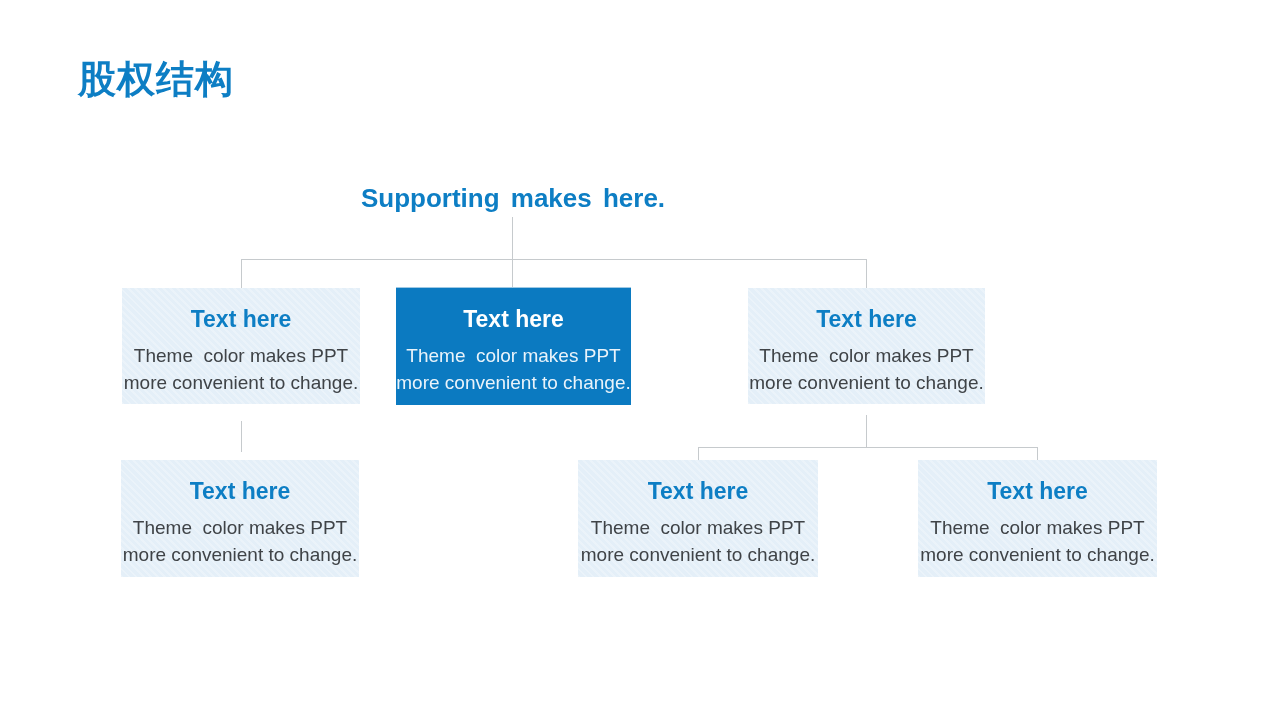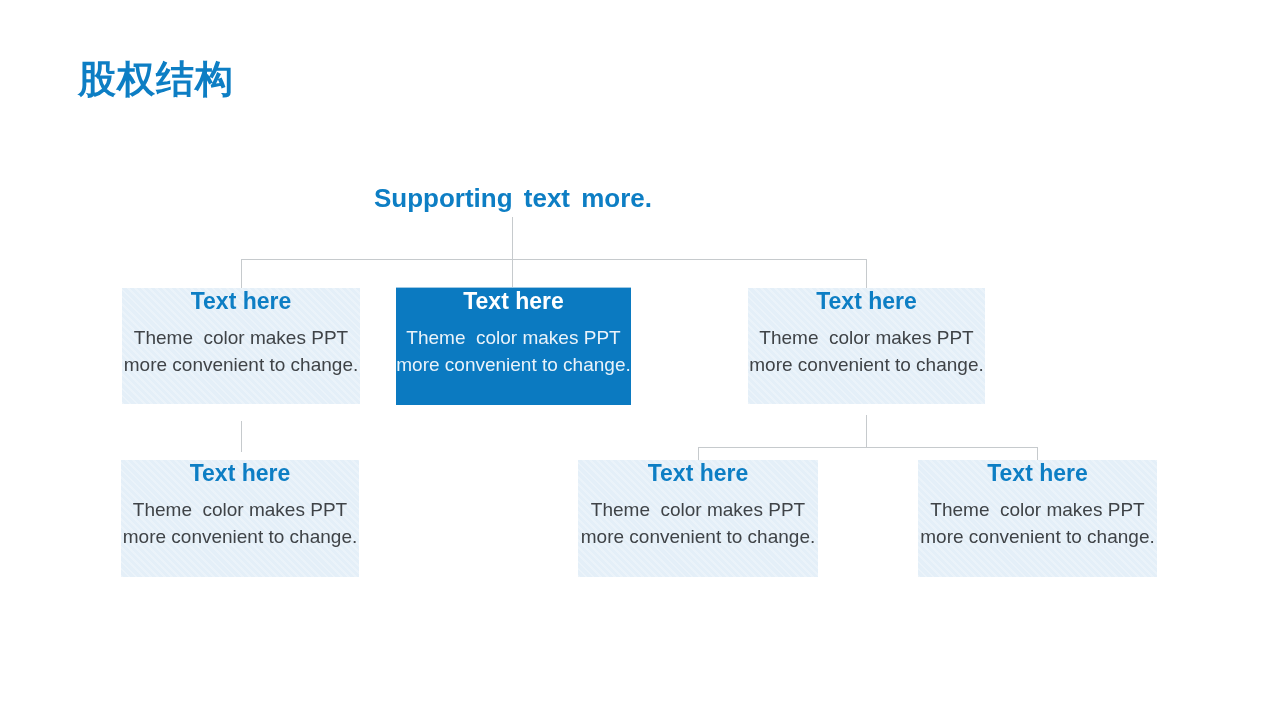--- a/index.html
+++ b/index.html
@@ -44,20 +44,21 @@
     word-spacing: 4px;
   }
   .connector {
     position: absolute;
     background: var(--connector);
   }
   .node {
     position: absolute;
     text-align: center;
     box-sizing: border-box;
+    padding-top: 18px;
   }
   .node.light {
     background: var(--box-light-bg);
     background-image: repeating-linear-gradient(45deg,
       rgba(255,255,255,0.25) 0 2px, rgba(0,0,0,0) 2px 5px);
   }
   .node.accent {
     background: var(--box-accent-bg);
     border-top: 1px solid #9fc9e4;
   }
@@ -78,21 +79,21 @@
   .node-line.first { margin-top: 17px; }
   .node.accent .node-line { color: var(--body-text-on-accent); }
 </style>
 </head>
 <body>
 
 <div class="slide">
 
   <div class="slide-title">股权结构</div>
 
-  <div class="heading">Supporting text more.</div>
+  <div class="heading">Supporting makes here.</div>
 
   <div class="connector" style="left:512px; top:217px; width:1px; height:71px;"></div>
   <div class="connector" style="left:241px; top:259px; width:626px; height:1px;"></div>
   <div class="connector" style="left:241px; top:259px; width:1px; height:29px;"></div>
   <div class="connector" style="left:866px; top:259px; width:1px; height:29px;"></div>
 
   <div class="connector" style="left:241px; top:421px; width:1px; height:31px;"></div>
 
   <div class="connector" style="left:866px; top:415px; width:1px; height:33px;"></div>
   <div class="connector" style="left:698px; top:447px; width:340px; height:1px;"></div>

